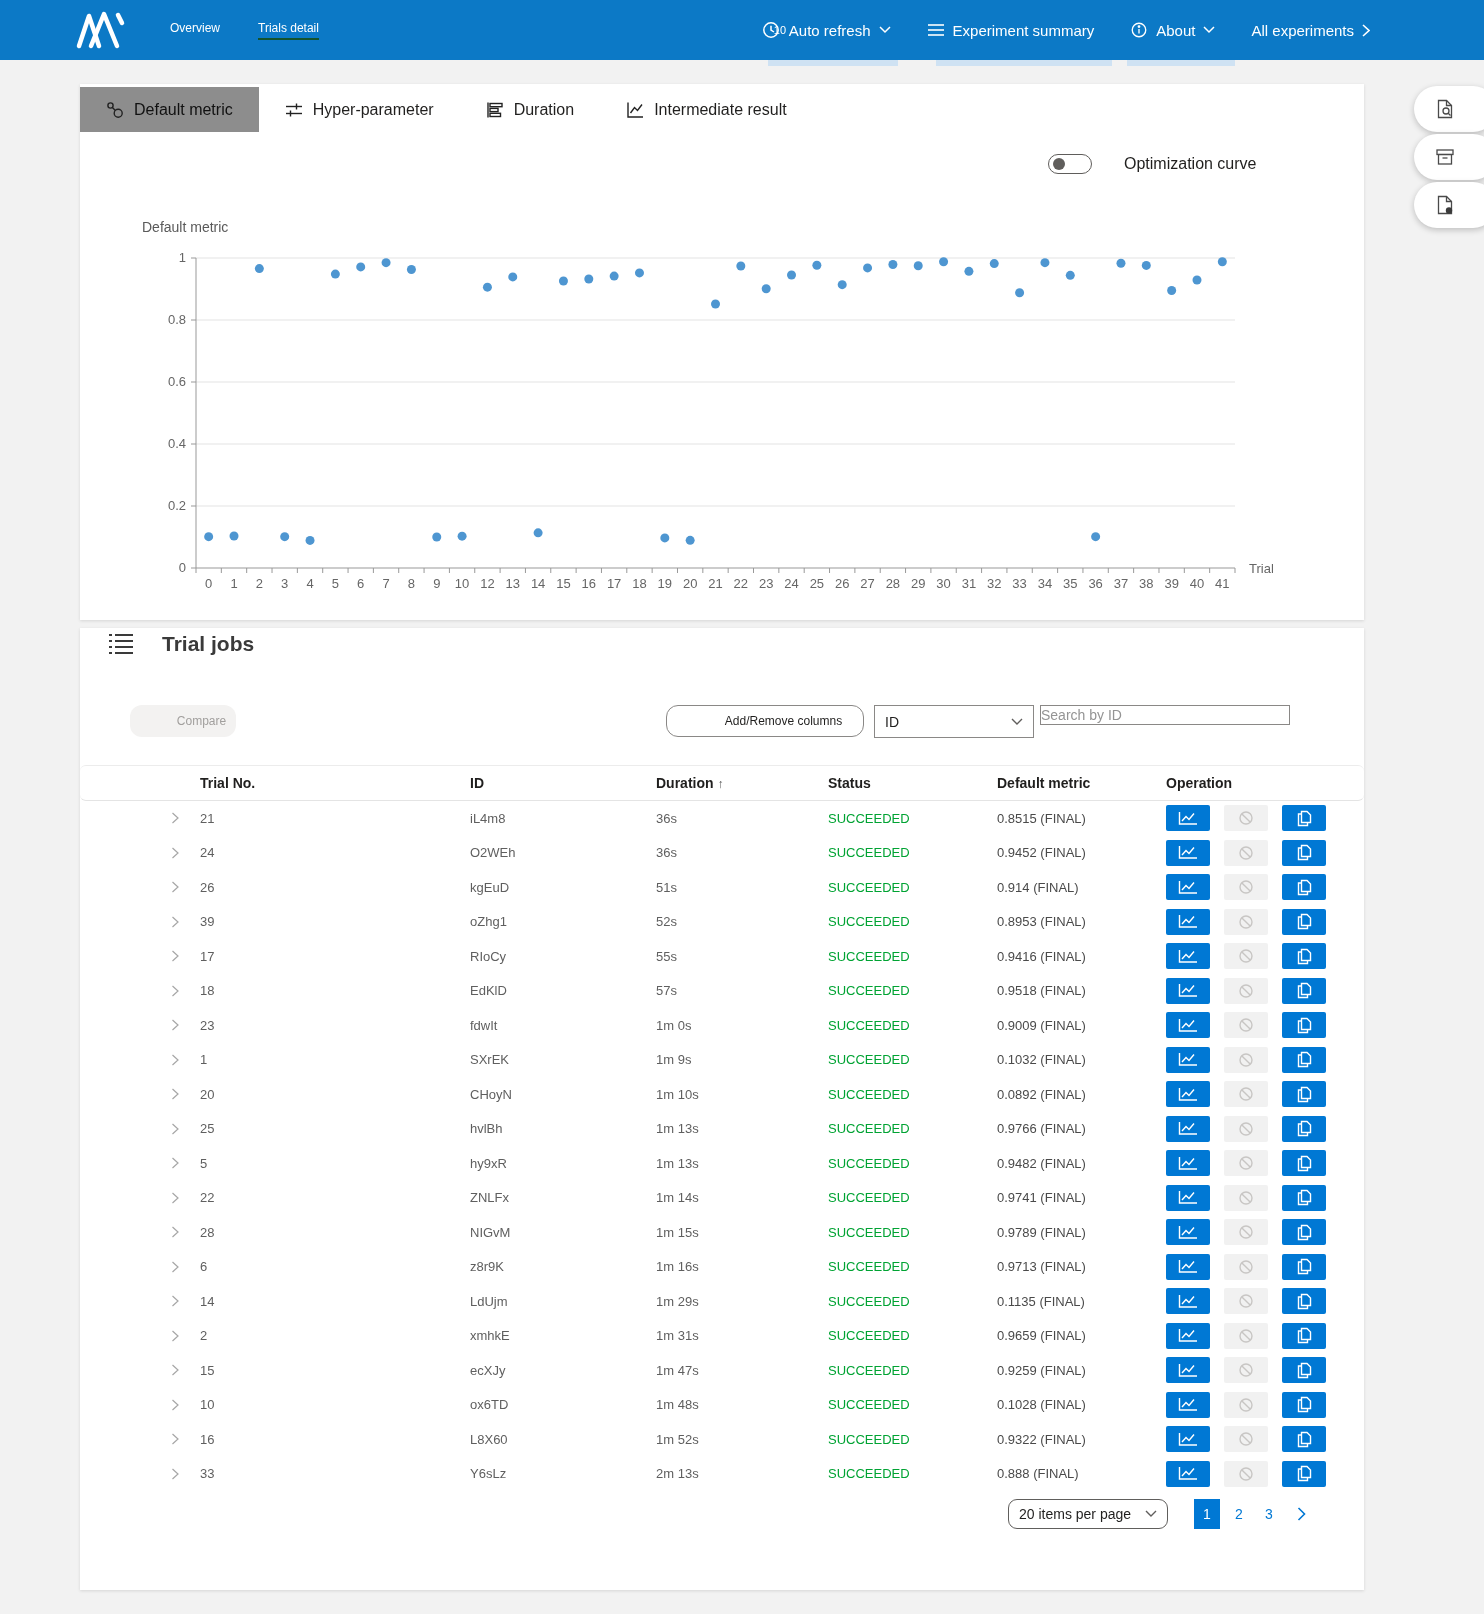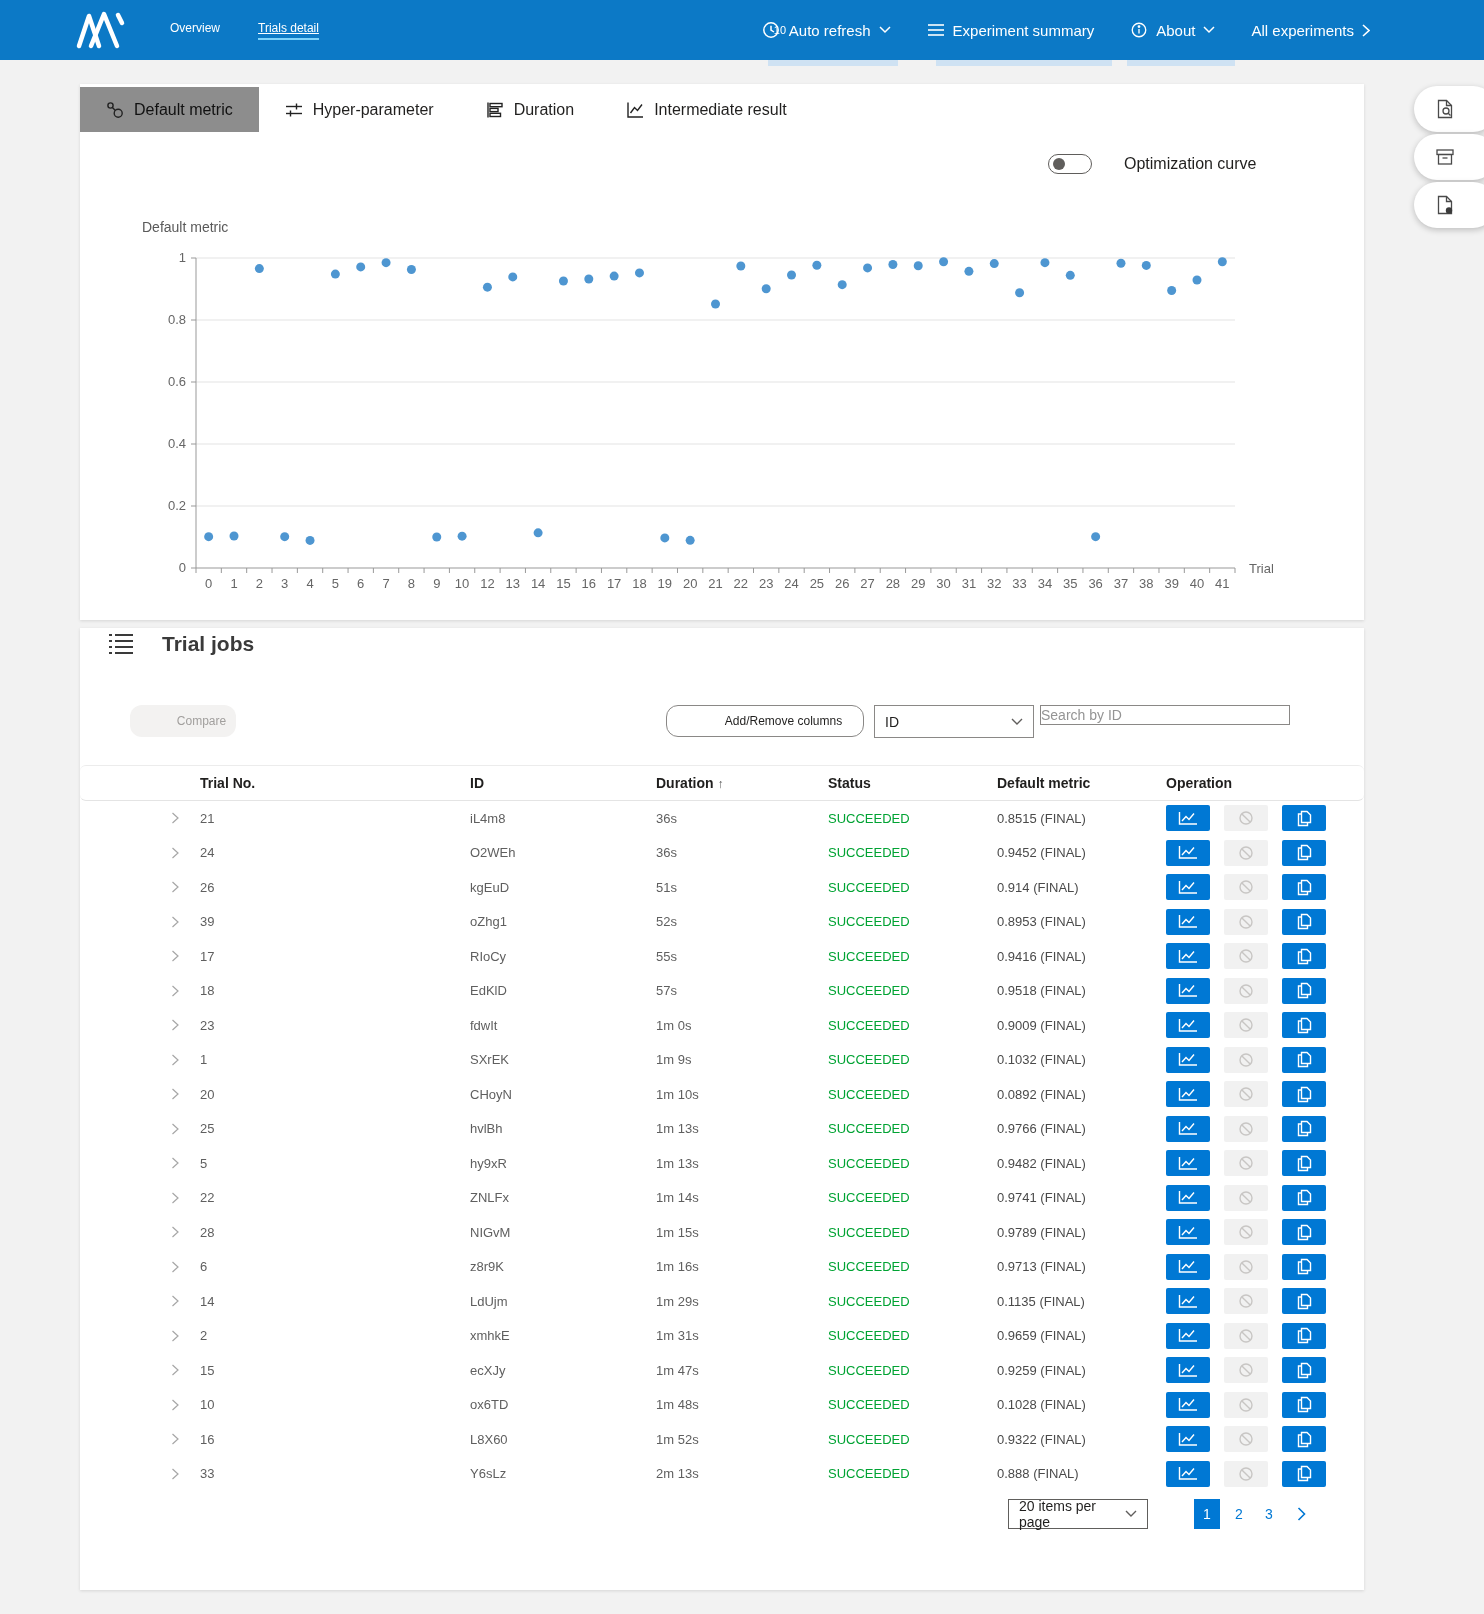--- a/index.html
+++ b/index.html
@@ -9,21 +9,21 @@
     background:#f2f2f2;
     color:#333;
   }
   .page { position:relative; width:1484px; height:1614px; overflow:hidden; background:#f2f2f2; }
 
   
   .topbar { position:absolute; left:0; top:0; width:1484px; height:60px; background:#0c79c6; display:flex; align-items:center; }
   .logo { margin-left:76px; display:block; }
   .topnav { display:flex; align-items:center; margin-left:42px; gap:38px; }
   .topnav .nav-item { color:#fff; font-size:12px; cursor:pointer; padding-bottom:3px; border-bottom:2px solid transparent; }
-  .topnav .nav-item.active { border-bottom:2px solid #7dd3fc;text-decoration:underline; }
+  .topnav .nav-item.active { border-bottom:2px solid #14532d; }
   .top-right { position:absolute; right:114px; top:0; height:60px; display:flex; align-items:center; gap:36px; color:#fff; font-size:15px; }
   .tr-group { display:flex; align-items:center; gap:8px; cursor:pointer; position:relative; }
   .tr-badge { position:absolute; top:4px; left:13px; font-size:11px; color:#fff; }
   .strip { position:absolute; top:60px; height:6px; background:#cfe2f3; }
   .strip.s1 { left:768px; width:130px; }
   .strip.s2 { left:936px; width:176px; }
   .strip.s3 { left:1127px; width:108px; }
 
   
   .chart-panel { position:absolute; left:80px; top:84px; width:1284px; height:536px; background:#fff; box-shadow:0 1px 3px rgba(0,0,0,.12); }
@@ -61,21 +61,21 @@
   .c-status { color:#00a333; }
   .c-metric { color:#4a4a4a; }
   .sort-arrow { font-size:12px; color:#555; margin-left:4px; }
   .c-ops { display:flex; gap:14px; }
   .op-btn { width:44px; height:26px; border:none; border-radius:2px; display:flex; align-items:center; justify-content:center; cursor:pointer; }
   .op-btn.blue { background:#0078d4; }
   .op-btn.gray { background:#f1f1f1; cursor:default; }
   .row-chevron { cursor:pointer; display:flex; }
 
   .pagination { position:absolute; left:0; top:871px; width:1284px; height:30px; }
-  .pagesize-select { left:928px; top:0; width:140px; height:30px; border-color:#605e5c; }
+  .pagesize-select { left:928px; top:0; width:160px; height:30px; border-color:#605e5c;border-radius:9px; }
   .page-btn { position:absolute; top:0; width:26px; height:30px; display:flex; align-items:center; justify-content:center; font-size:14px; color:#0078d4; cursor:pointer; }
   .page-btn.active { background:#0078d4; color:#fff; }
   .pg1 { left:1114px; } .pg2 { left:1146px; } .pg3 { left:1176px; }
   .page-next { position:absolute; left:1208px; top:0; width:26px; height:30px; display:flex; align-items:center; justify-content:center; cursor:pointer; }
 
   svg.ic { flex:none; }
 </style>
 </head>
 <body>
 

